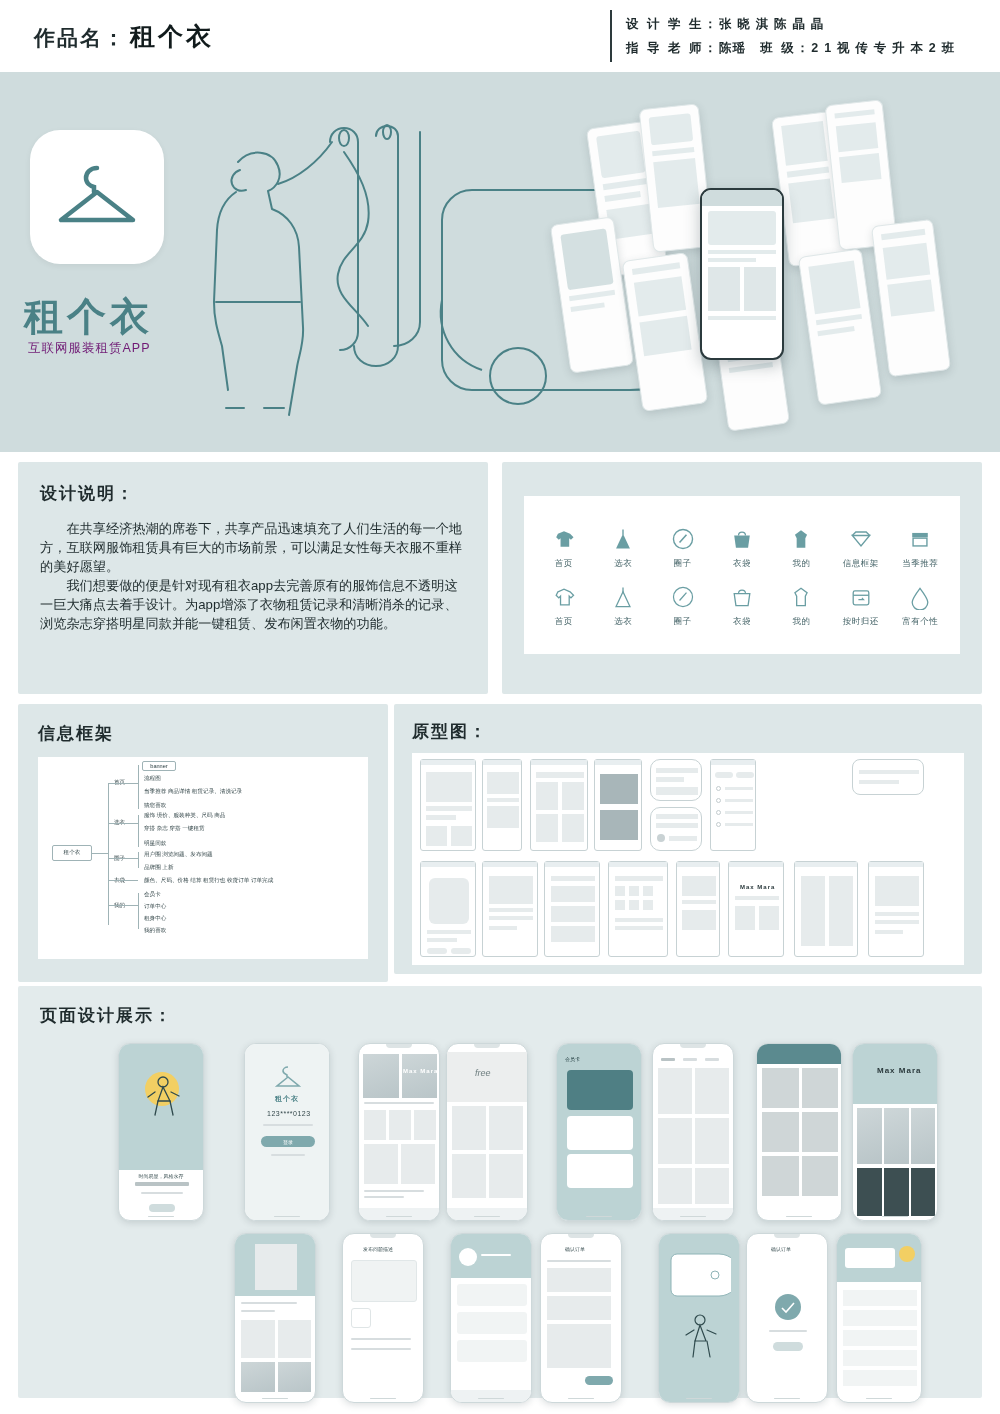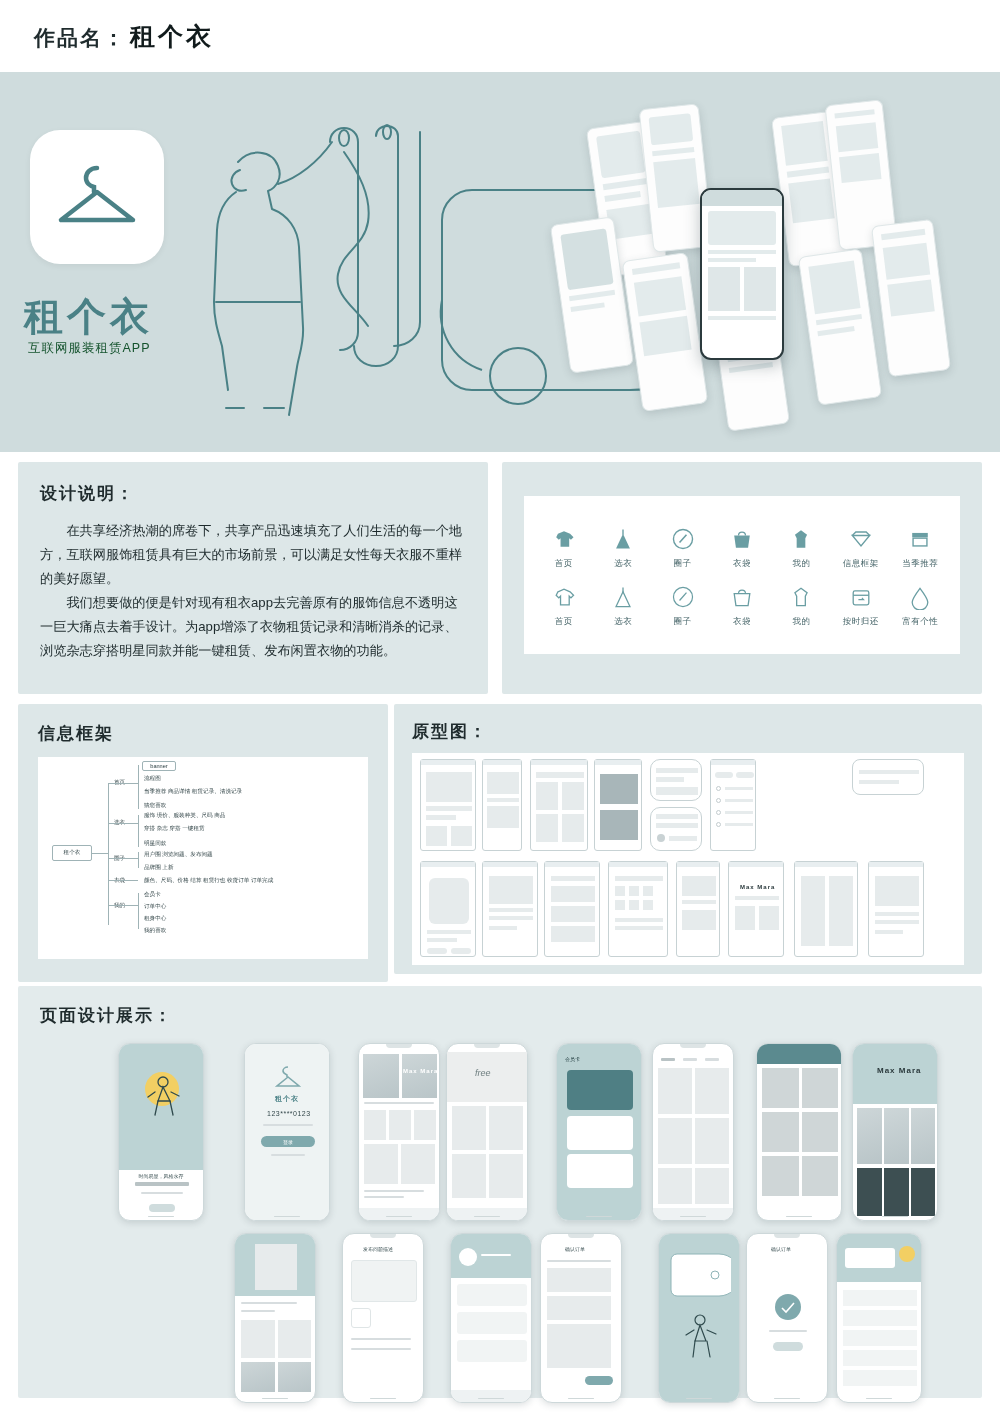--- a/index.html
+++ b/index.html
@@ -53,21 +53,21 @@
     background: #ffffff;
     display: flex; align-items: center; justify-content: center;
     box-shadow: 0 2px 6px rgba(0,0,0,0.06);
   }
   .brand-name {
     position: absolute; left: 24px; top: 218px;
     font-size: 39px; font-weight: bold; letter-spacing: 4px; color: #4a8186;
   }
   .brand-sub {
     position: absolute; left: 28px; top: 268px;
-    font-size: 12.5px; letter-spacing: 1px; color: #14532d;
+    font-size: 12.5px; letter-spacing: 1px; color: #701a75;
   }
   .hanger-illus { position: absolute; left: 180px; top: 40px; }
   .tag-shape { position: absolute; left: 432px; top: 108px; }
   .phones-area { position: absolute; left: 540px; top: 30px; width: 460px; height: 350px; }
 
   .mini-phone {
     position: absolute; background: #fdfdfd; border-radius: 7px;
     border: 1px solid #dfe7e8; box-shadow: 0 3px 8px rgba(60,80,85,0.18);
     overflow: hidden;
   }
@@ -82,21 +82,21 @@
   
   .card {
     position: absolute; background: #dde7e8; border-radius: 2px;
   }
   .card.light { background: #e3ebec; }
   .sec-title {
     font-size: 17px; font-weight: bold; letter-spacing: 2px; color: #1f2b2d;
   }
 
   .desc-card { left: 18px; top: 462px; width: 470px; height: 232px; padding: 20px 22px; }
-  .desc-body { margin-top: 14px; font-size: 13.2px; line-height: 24px; color: #1d2a2c; }
+  .desc-body { margin-top: 14px; font-size: 13.2px; line-height: 19px; color: #1d2a2c; }
   .desc-body p { text-indent: 2em; }
   .desc-body p.noindent { text-indent: 0; }
 
   .icon-card { left: 502px; top: 462px; width: 480px; height: 232px; padding: 20px 22px; }
   .icon-panel {
     margin-top: 14px; background: #ffffff; width: 436px; height: 158px;
     display: flex; flex-direction: column; justify-content: center; gap: 10px;
     padding: 8px 10px;
   }
   .icon-row { display: flex; justify-content: space-around; align-items: flex-start; }
@@ -159,20 +159,28 @@
 </style>
 </head>
 <body>
 
 <div class="poster">
 
   <div class="header">
     <div class="title-block">
       <span class="title-label">作品名：</span>
       <span class="title-name">租个衣</span>
+    </div>
+    <div class="credits">
+      <div class="credit-row">
+        <span class="lbl">设 计 学 生：</span><span class="val">张 晓 淇   陈 晶 晶</span>
+      </div>
+      <div class="credit-row">
+        <span class="lbl">指 导 老 师：</span><span class="val">陈瑶</span><span class="sep"></span><span class="lbl">班 级：</span><span class="val">2 1 视 传 专 升 本 2 班</span>
+      </div>
     </div>
   </div>
 
   <div class="hero">
 
     <div class="logo-card">
       <svg width="92" height="74" viewBox="0 0 92 74">
         <path d="M46 8 c-7 0 -11 5 -11 10 c0 5 4 8 8 9 l0 5" fill="none" stroke="#4a8186" stroke-width="4.5" stroke-linecap="round"></path>
         <path d="M46 32 L10 60 h72 Z" fill="none" stroke="#4a8186" stroke-width="4.5" stroke-linejoin="round"></path>
       </svg>

